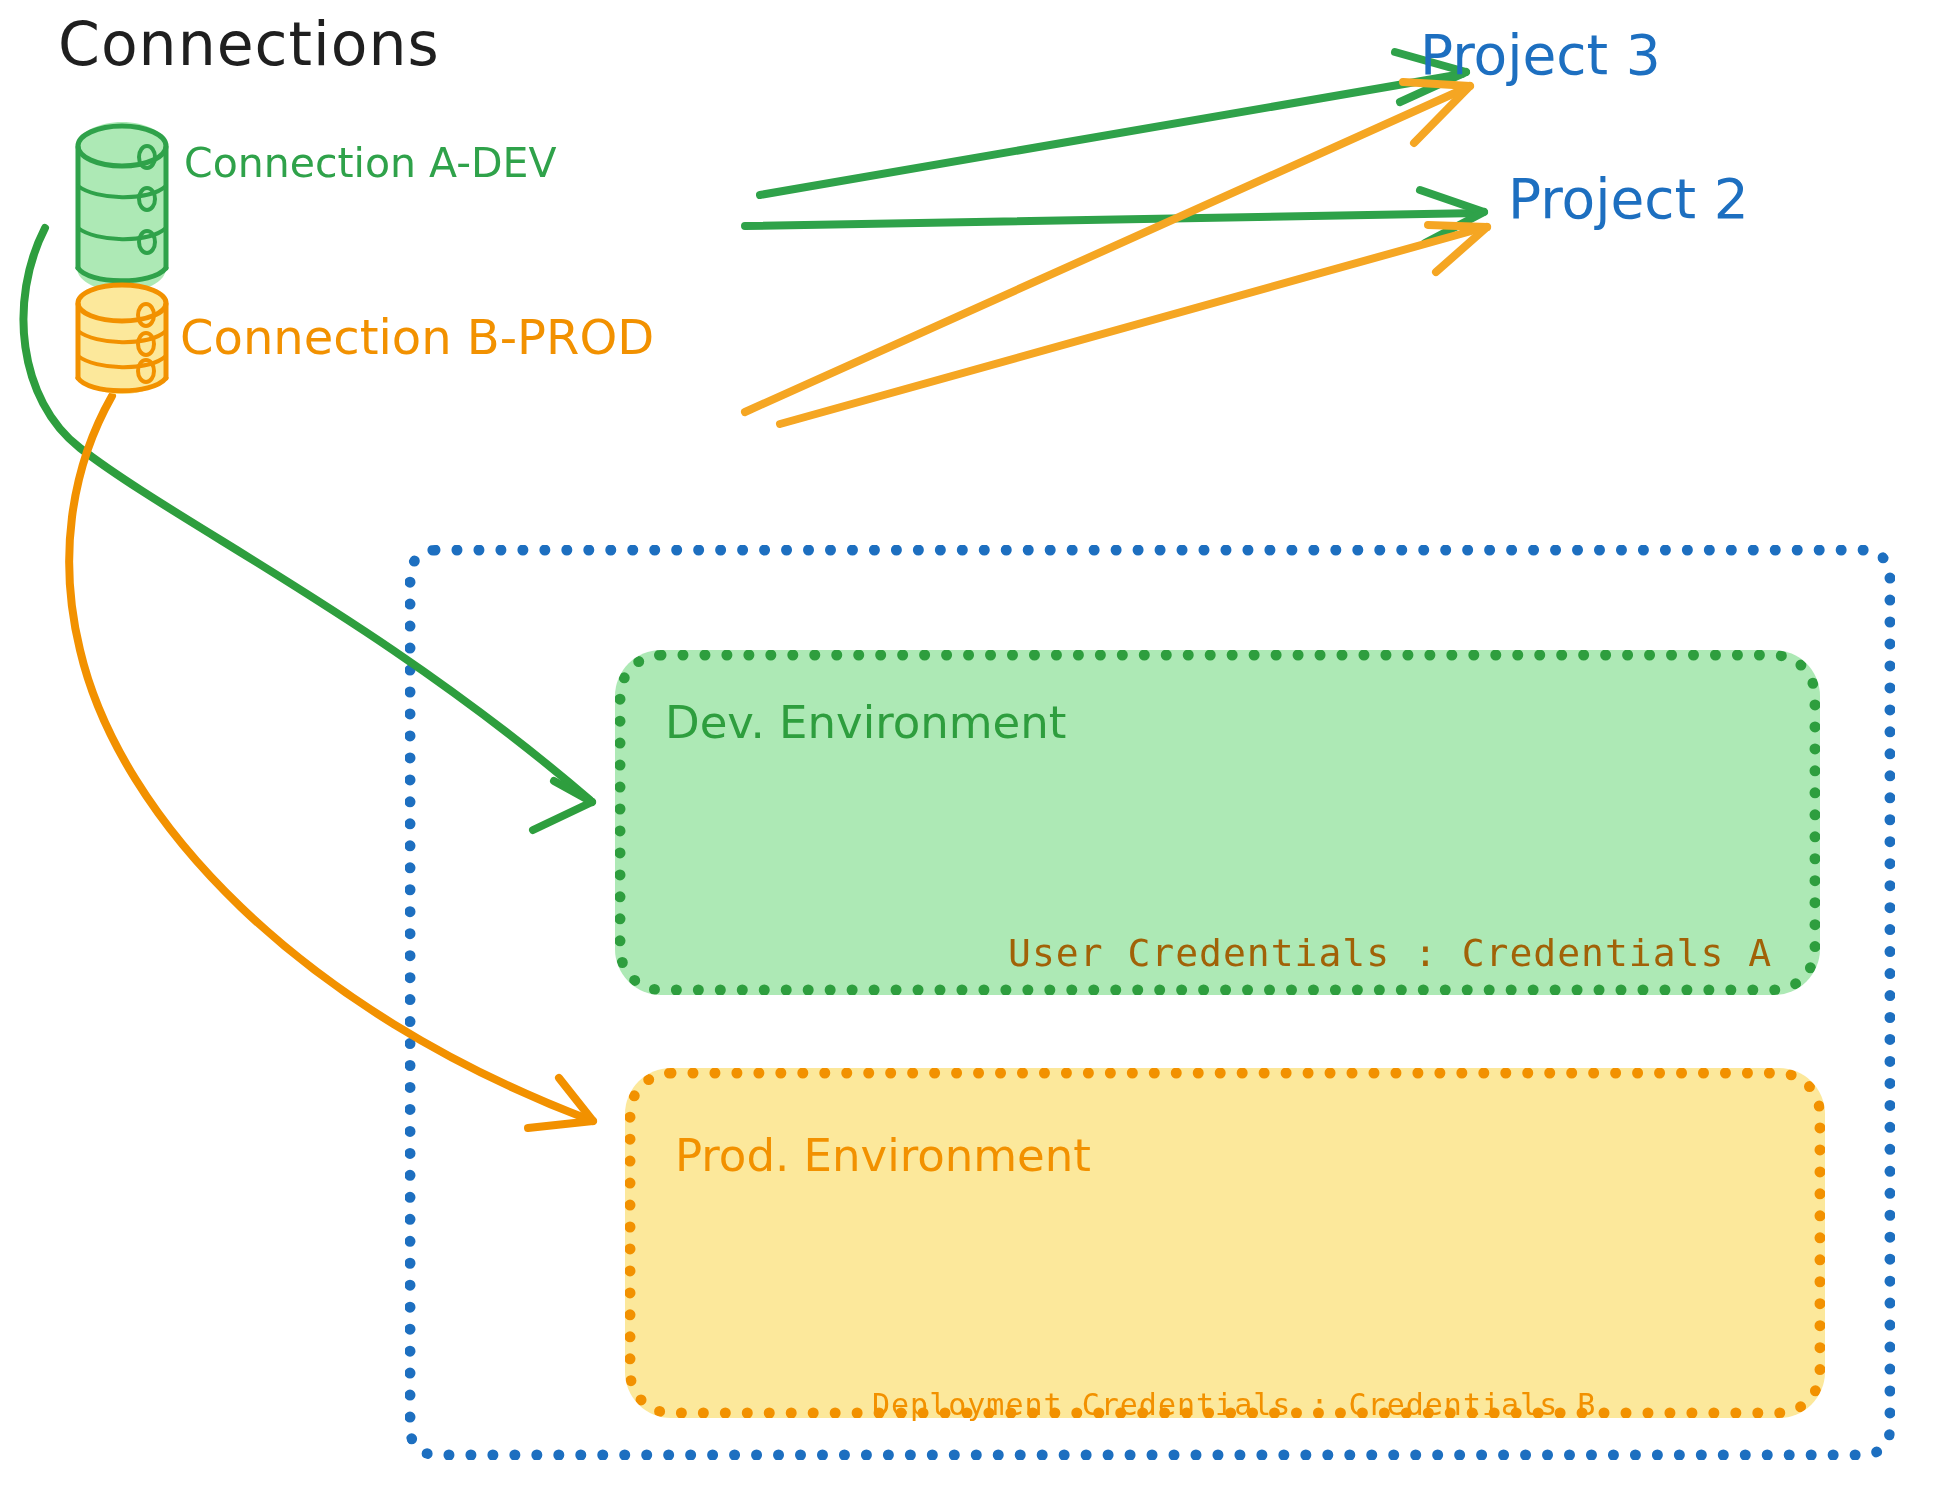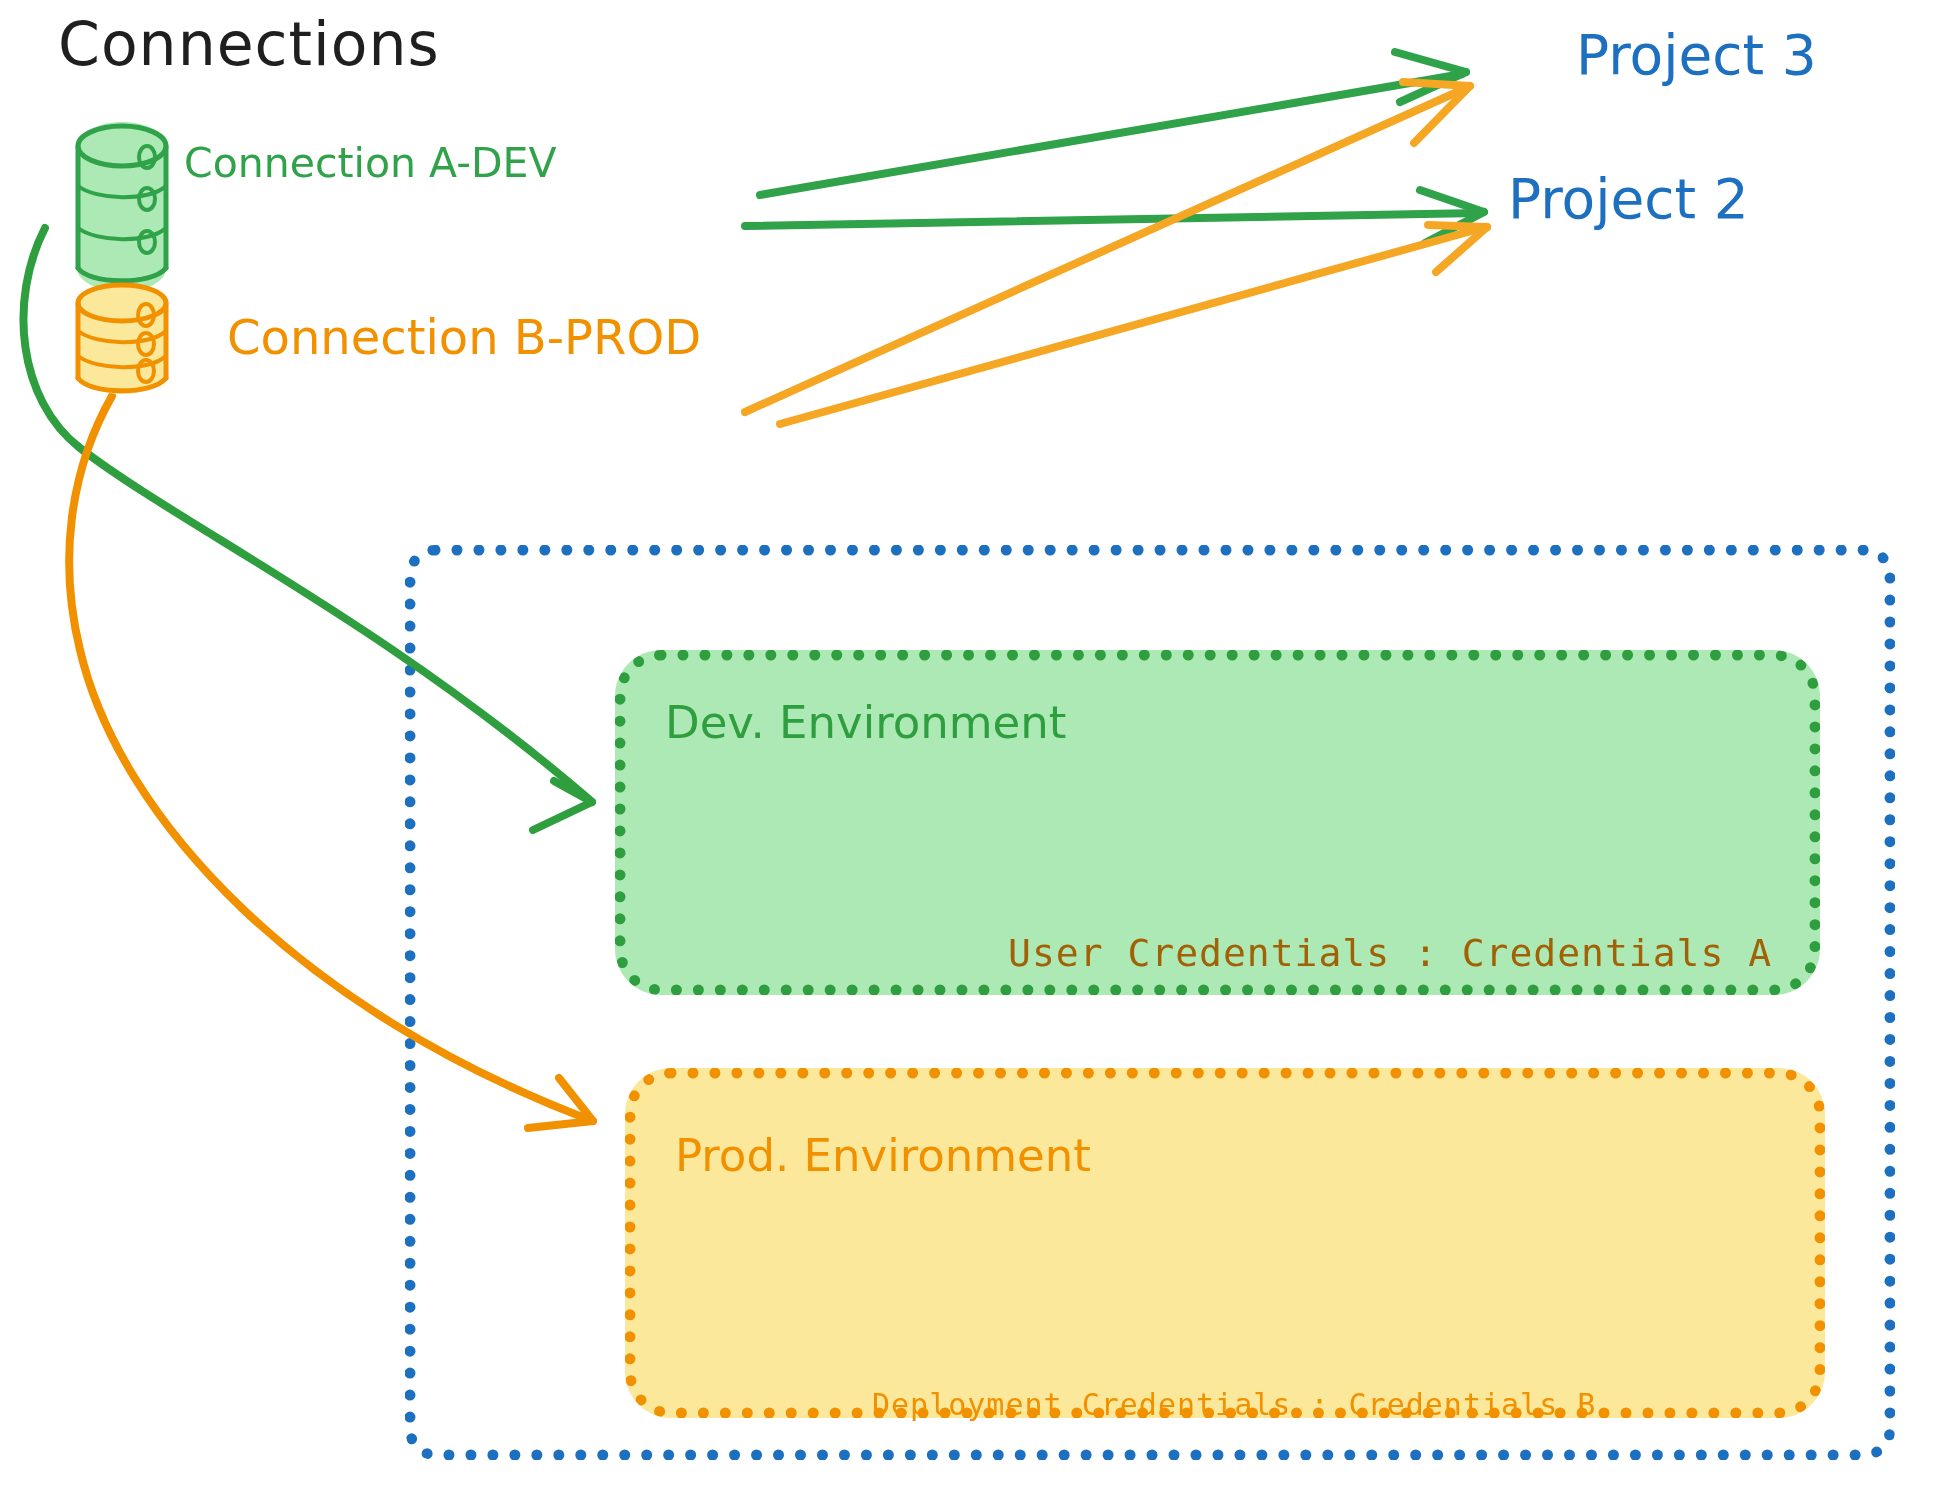--- a/index.html
+++ b/index.html
@@ -42,24 +42,23 @@
     left: 184px;
     top: 143px;
     font-size: 41px;
     color: #2FA24A;
   }
   #label-conn-b {
     left: 180px;
     top: 313px;
     font-size: 48px;
     color: #F29100;
-    margin-left: 47px;
   }
   #label-project-3 {
-    left: 1576px;
+    left: 1420px;
     top: 28px;
     font-size: 55px;
     color: #1D6FC0;
   }
   #label-project-2 {
     left: 1508px;
     top: 172px;
     font-size: 55px;
     color: #1D6FC0;
   }

